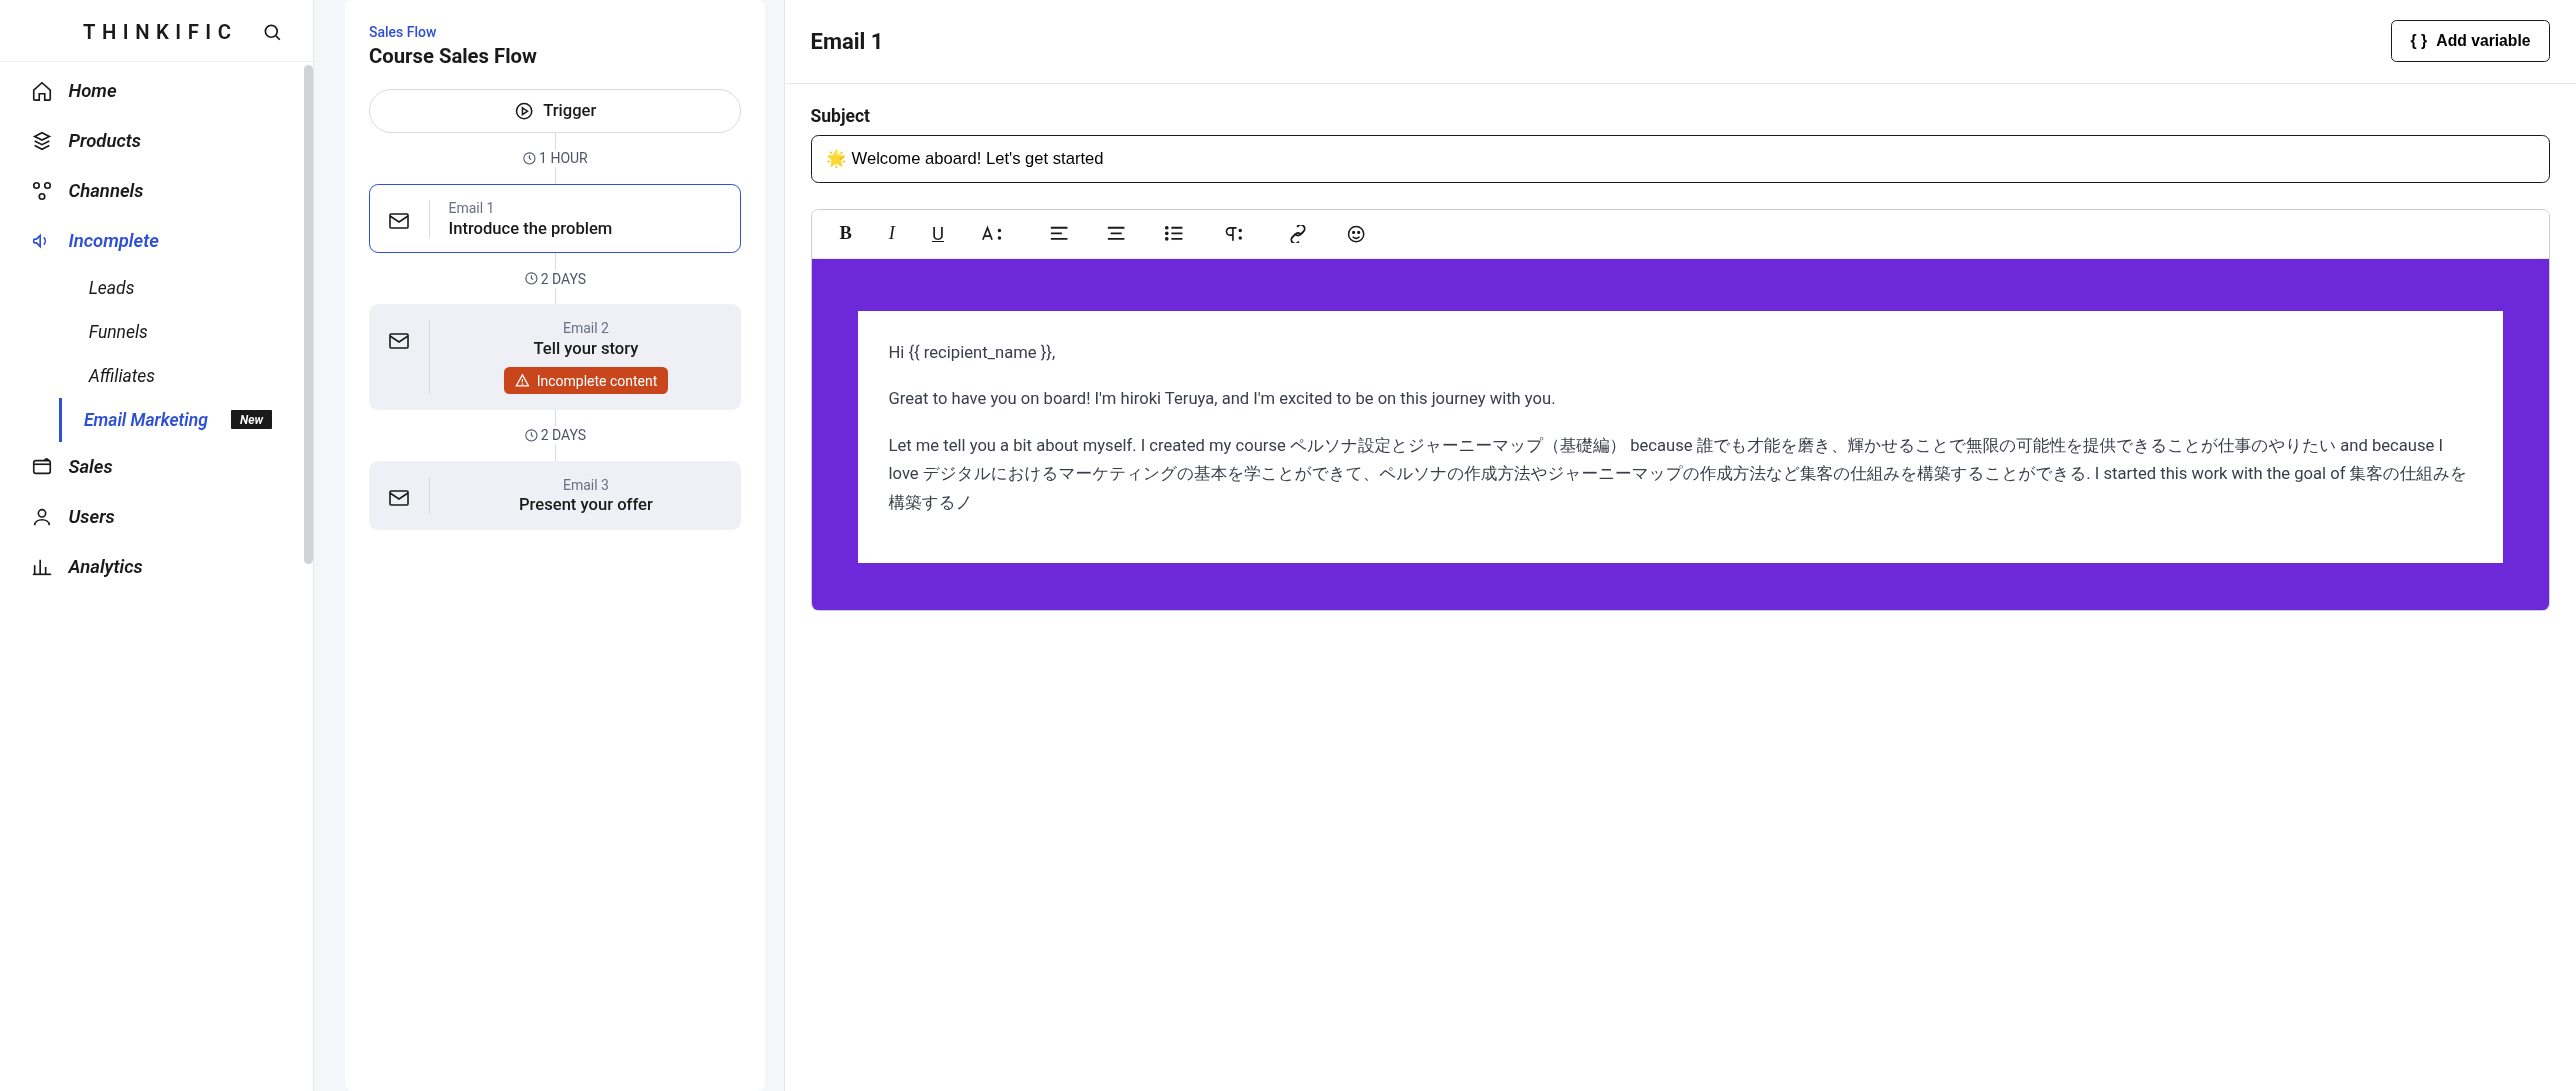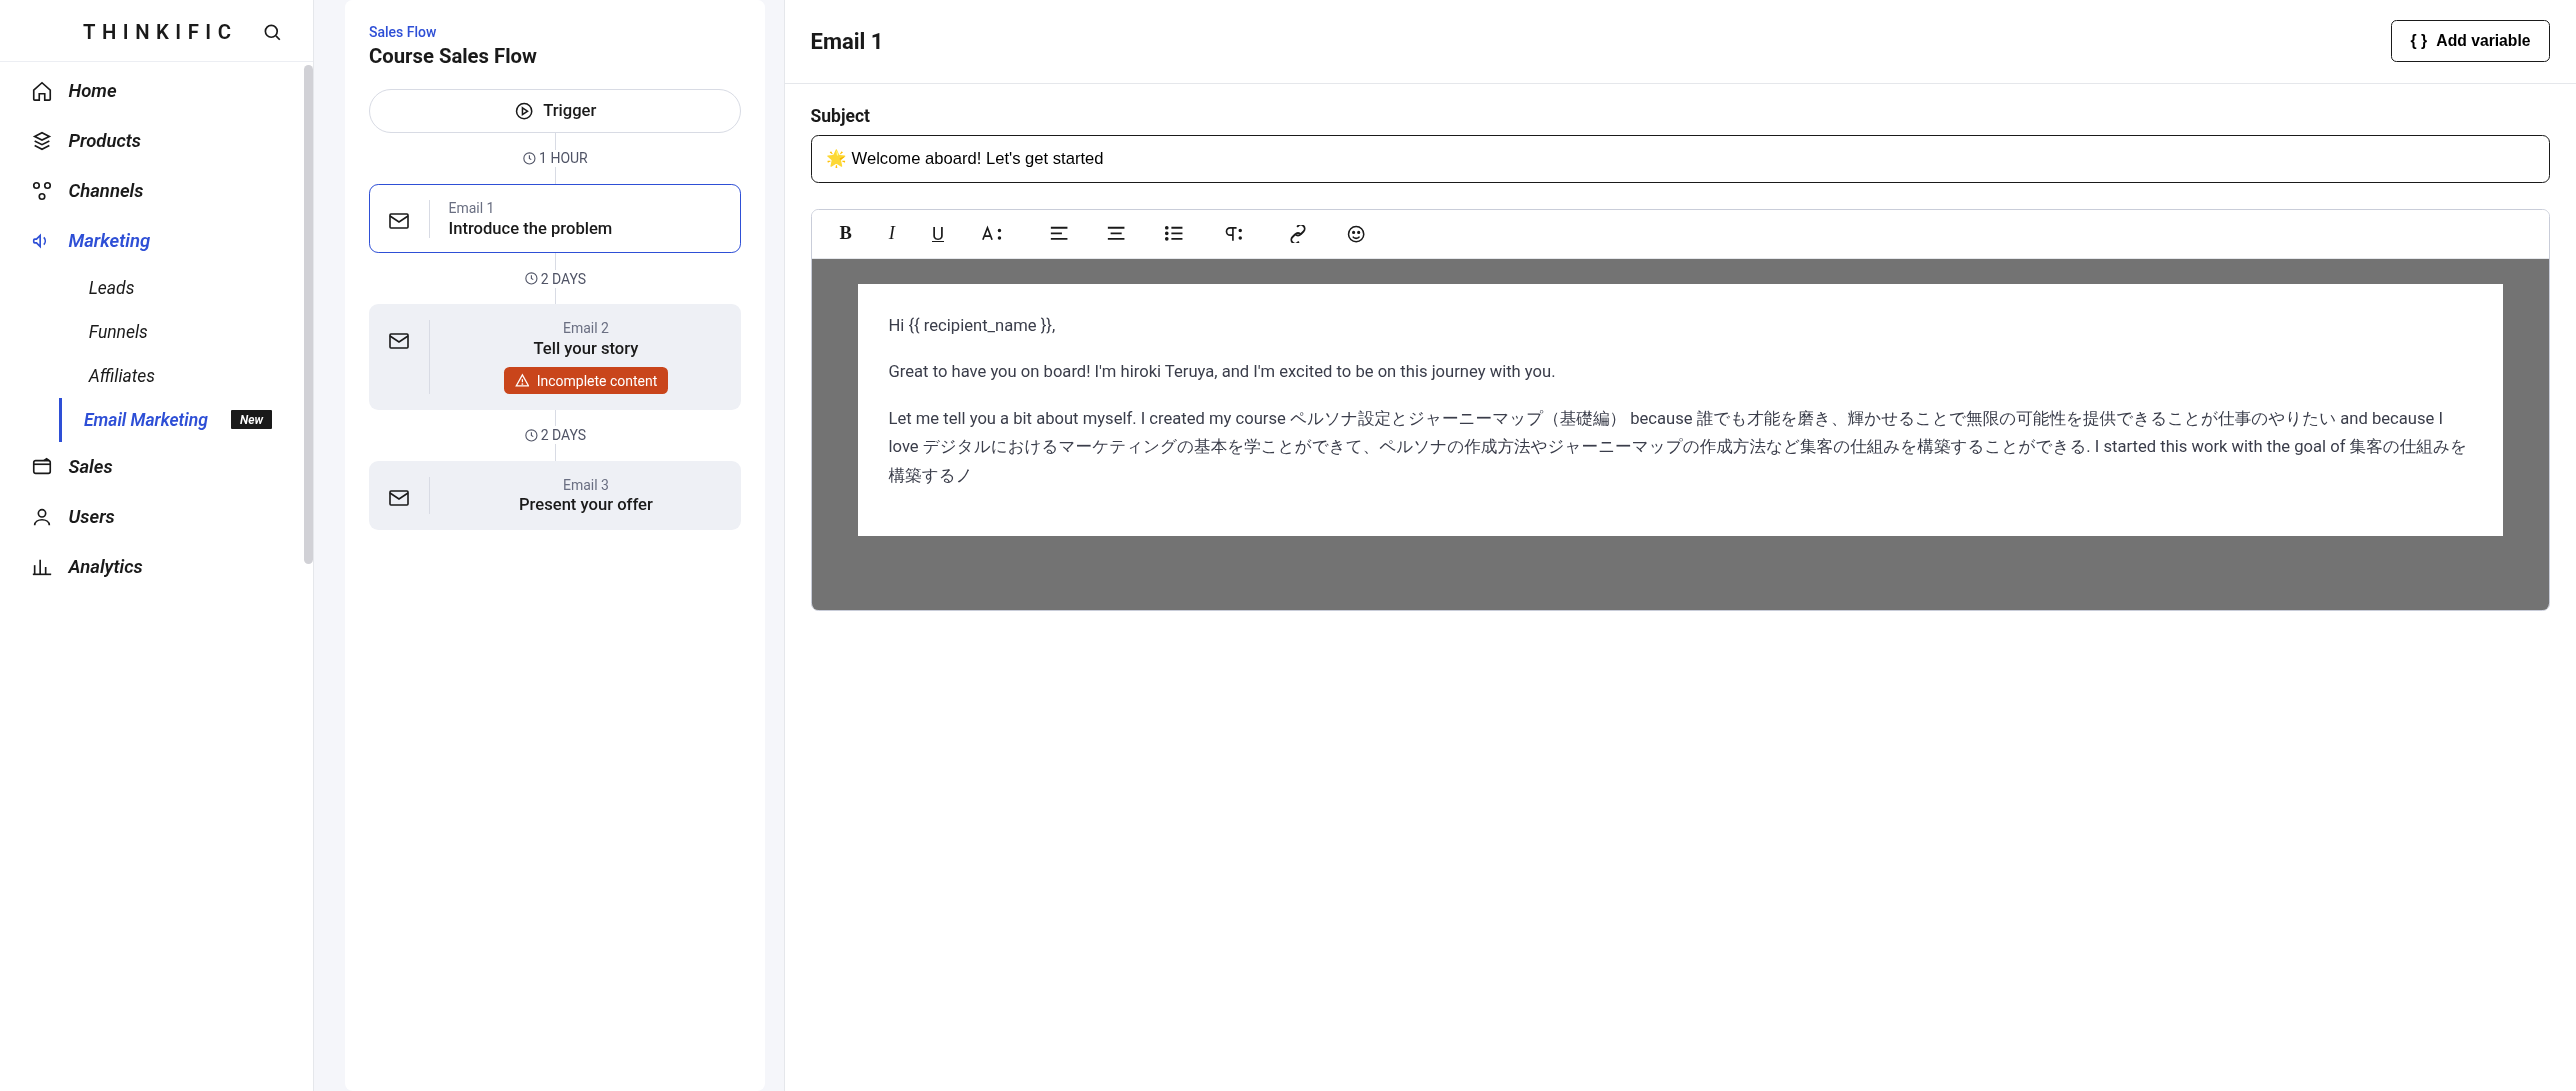--- a/index.html
+++ b/index.html
@@ -191,22 +191,22 @@
     .rte-toolbar {
       display: flex; align-items: center;
       padding: 13px 28px;
       gap: 44px;
       border-bottom: 0.9px solid #e5e7eb;
       background: #fff;
     }
     .rte-group { display: flex; gap: 37px; align-items: center; }
     .rte-btn { cursor: pointer; display: flex; align-items: center; color: #1a1a1a; }
     .rte-canvas {
-      background: #737373;
-      padding: 25px 46px 0;
+      background: #6d28d9;
+      padding: 52px 46px 0;
       min-height: 351px;
     }
     .rte-page {
       background: #fff;
       padding: 28px 31px;
       font-size: 16.6px;
       line-height: 1.7;
       color: #3a3d4a;
     }
     .rte-page p { margin-bottom: 18.5px; }
@@ -257,21 +257,21 @@
           </span>
         <span>Channels</span>
       </div>
       <div class="nav-item active">
         <span class="icon-slot">
             <svg width="22" height="22" viewBox="0 0 24 24" fill="none" stroke="#2e4fd6" stroke-width="1.8">
               <path d="M3 11v2a1 1 0 0 0 1 1h2l4 4V6l-4 4H4a1 1 0 0 0-1 1z"></path>
               <path d="M14 8a6 6 0 0 1 0 8"></path>
             </svg>
           </span>
-        <span>Marketing</span>
+        <span>Incomplete</span>
       </div>
       <div class="subnav">
         <div class="subnav-item">
             <span>Leads</span>
           </div>
         <div class="subnav-item">
             <span>Funnels</span>
           </div>
         <div class="subnav-item">
             <span>Affiliates</span>

